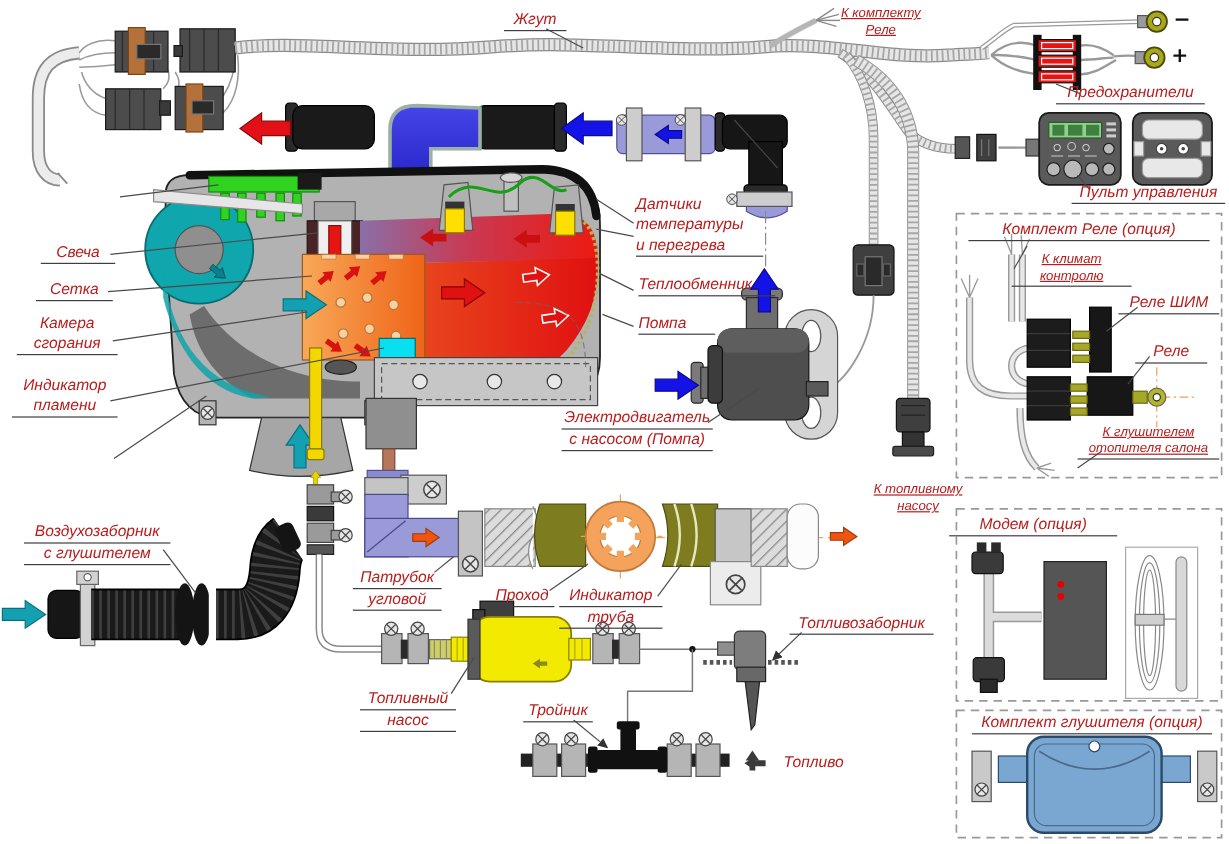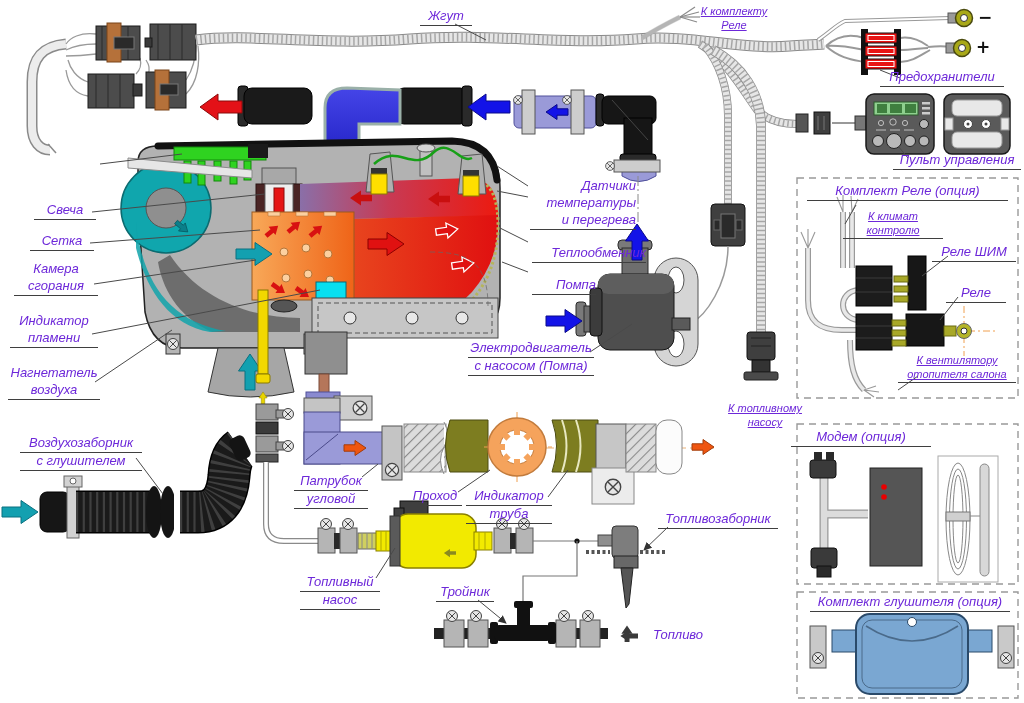--- a/index.html
+++ b/index.html
@@ -1,21 +1,21 @@
 <!DOCTYPE html>
 <html><head>
 <meta charset="utf-8">
 <style>
   html,body{margin:0;padding:0;background:#fff;}
   #stage{position:relative;width:1024px;height:703px;background:#fff;overflow:hidden;
          font-family:"Liberation Sans",sans-serif;}
   #art{position:absolute;left:0;top:0;}
-  .lbl{position:absolute;font:italic 13px/1.22 "Liberation Sans",sans-serif;color:#6d28d9;
+  .lbl{position:absolute;font:italic 13px/1.22 "Liberation Sans",sans-serif;color:#b91c1c;
        text-align:center;white-space:nowrap;}
-  .left{text-align:right;margin-top:16px;}
+  .left{text-align:left;}
   .sm{font-size:11px;line-height:1.2;text-decoration:underline;}
   .ln{display:block;padding-bottom:1px;}
   .u{border-bottom:1.2px solid #3f3f3f;}
   .sign{position:absolute;font:bold 17px "DejaVu Sans",sans-serif;color:#111;font-style:normal;}
 </style>
 </head>
 <body>
 
 <div id="stage">
 
@@ -632,24 +632,20 @@
       <span class="ln u">Сетка</span>
     </div>
 <div class="lbl" style="left:14px;top:261px;width:84px">
       <span class="ln">Камера</span>
       <span class="ln u">сгорания</span>
     </div>
 <div class="lbl" style="left:10px;top:313px;width:88px">
       <span class="ln">Индикатор</span>
       <span class="ln u">пламени</span>
     </div>
-<div class="lbl" style="left:8px;top:365px;width:92px">
-      <span class="ln">Нагнетатель</span>
-      <span class="ln u">воздуха</span>
-    </div>
 <div class="lbl" style="left:20px;top:435px;width:122px">
       <span class="ln u">Воздухозаборник</span>
       <span class="ln u">с глушителем</span>
     </div>
 <div class="lbl left" style="left:530px;top:162px;width:106px">
       <span class="ln">Датчики</span>
       <span class="ln">температуры</span>
       <span class="ln u">и перегрева</span>
     </div>
 <div class="lbl left" style="left:532px;top:229px;width:114px">
@@ -697,21 +693,21 @@
       <span class="ln">К климат</span>
       <span class="ln u">контролю</span>
     </div>
 <div class="lbl" style="left:932px;top:244px;width:84px">
       <span class="ln u">Реле ШИМ</span>
     </div>
 <div class="lbl" style="left:946px;top:285px;width:60px">
       <span class="ln u">Реле</span>
     </div>
 <div class="lbl sm" style="left:898px;top:354px;width:118px">
-      <span class="ln">К вентилятору</span>
+      <span class="ln">К глушителем</span>
       <span class="ln u">отопителя салона</span>
     </div>
 <div class="lbl" style="left:791px;top:429px;width:140px">
       <span class="ln u">Модем (опция)</span>
     </div>
 <div class="lbl" style="left:810px;top:594px;width:200px">
       <span class="ln u">Комплект глушителя (опция)</span>
     </div>
 
 </div>

